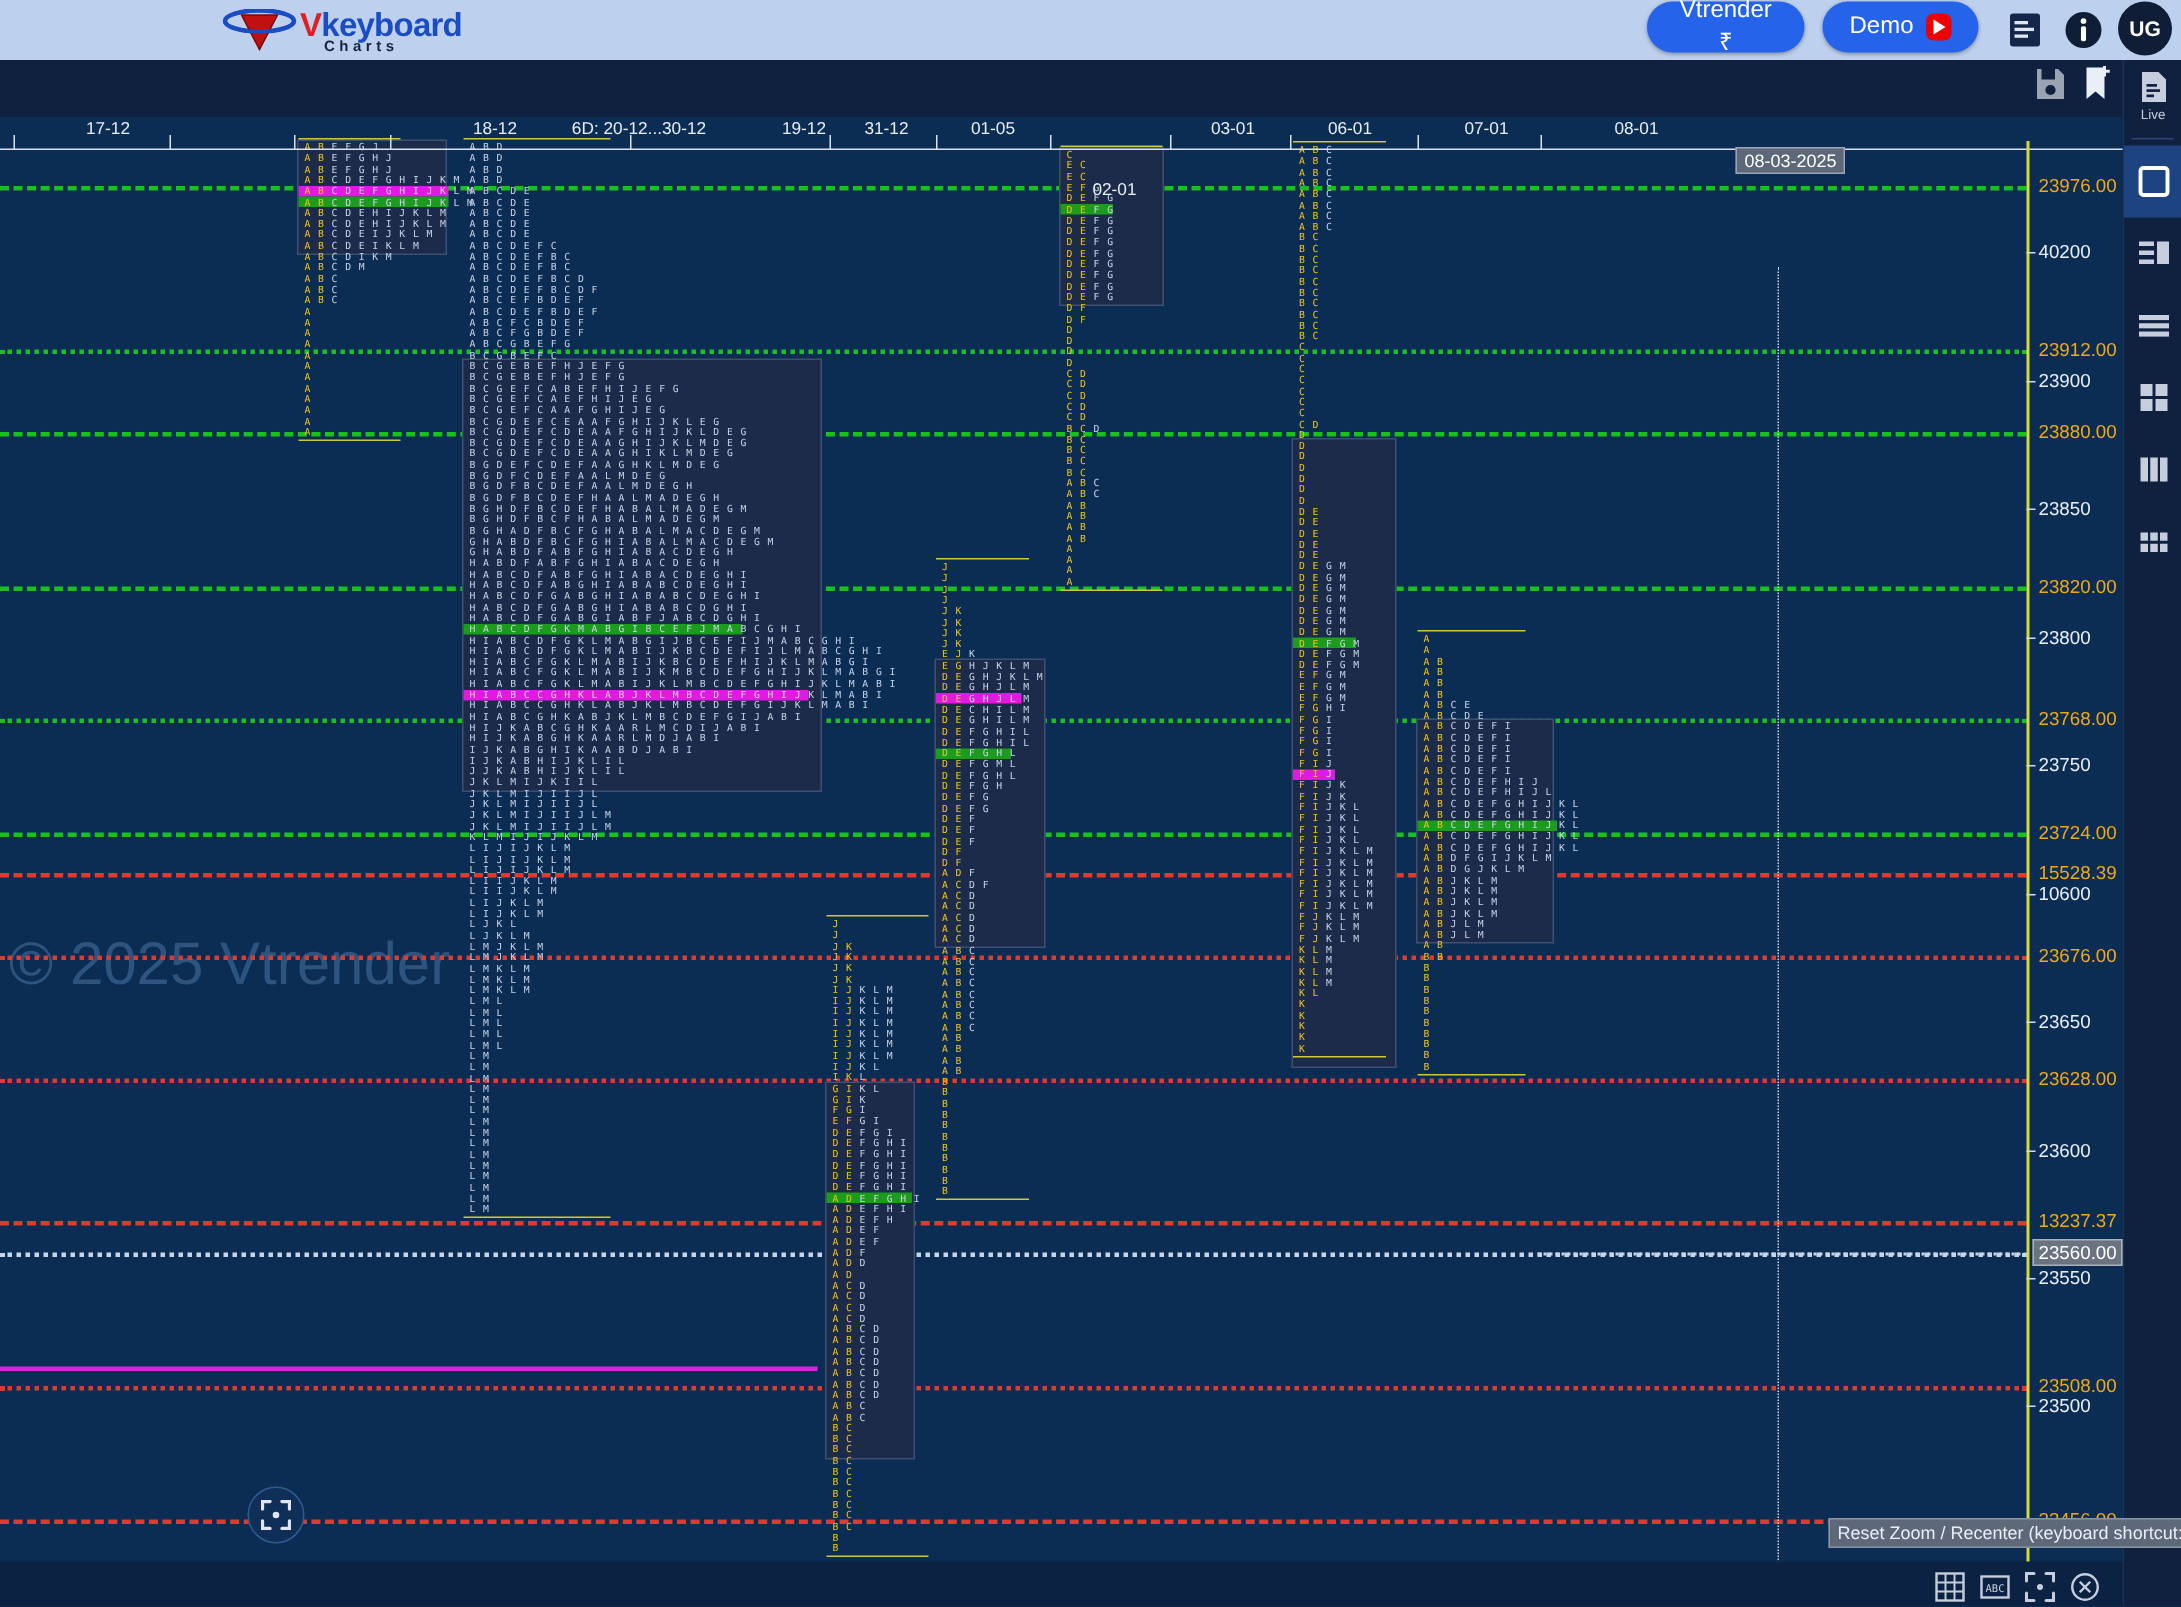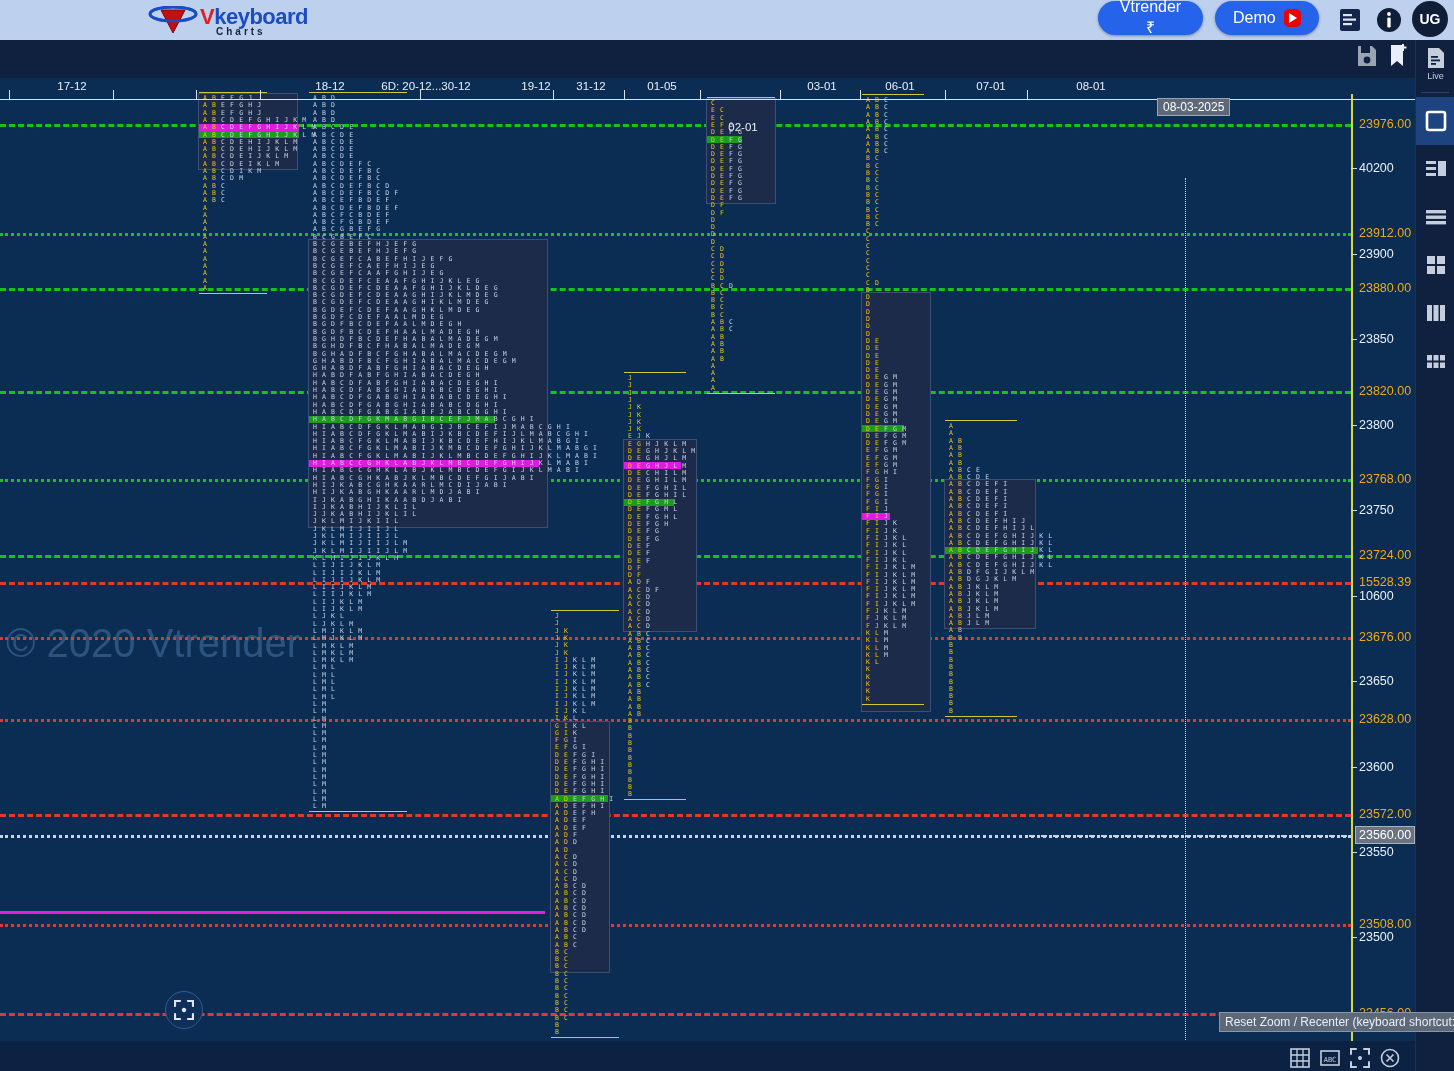--- a/index.html
+++ b/index.html
@@ -250,21 +250,21 @@
         <rect x="7.5" y="1" width="5" height="5.5" fill="#c6cedd"></rect>
         <rect x="14" y="1" width="5" height="5.5" fill="#c6cedd"></rect>
         <rect x="1" y="8.5" width="5" height="5.5" fill="#c6cedd"></rect>
         <rect x="7.5" y="8.5" width="5" height="5.5" fill="#c6cedd"></rect>
         <rect x="14" y="8.5" width="5" height="5.5" fill="#c6cedd"></rect>
       </svg>
     </div>
   </div>
 
   <div id="chart">
-    <div id="wm">© 2020 Vtrender</div>
+    <div id="wm">© 2025 Vtrender</div>
     <div id="hlines">
         <div class="hline" style="left: 0px; width: 1351px; top: 45.9273px; border-top: 3px dashed rgb(24, 194, 26);"></div>
         <div class="hline" style="left: 0px; width: 1351px; top: 155.309px; border-top: 3px dotted rgb(24, 194, 26);"></div>
         <div class="hline" style="left: 0px; width: 1351px; top: 210px; border-top: 3px dashed rgb(24, 194, 26);"></div>
         <div class="hline" style="left: 0px; width: 1351px; top: 312.545px; border-top: 3px dashed rgb(24, 194, 26);"></div>
         <div class="hline" style="left: 0px; width: 1351px; top: 401.418px; border-top: 3px dotted rgb(24, 194, 26);"></div>
         <div class="hline" style="left: 0px; width: 1351px; top: 476.618px; border-top: 3px dashed rgb(24, 194, 26);"></div>
         <div class="hline" style="left: 0px; width: 1351px; top: 503.964px; border-top: 3px dashed rgb(224, 58, 47);"></div>
         <div class="hline" style="left: 0px; width: 1351px; top: 558.655px; border-top: 3px dotted rgb(224, 58, 47);"></div>
         <div class="hline" style="left: 0px; width: 1351px; top: 640.691px; border-top: 3px dotted rgb(224, 58, 47);"></div>
@@ -746,21 +746,21 @@
   <div id="priceaxis">
       <div class="plabel major" style="top: 45.9273px;">23976.00</div>
       <div class="plabel major" style="top: 155.309px;">23912.00</div>
       <div class="plabel major" style="top: 210px;">23880.00</div>
       <div class="plabel major" style="top: 312.545px;">23820.00</div>
       <div class="plabel major" style="top: 401.418px;">23768.00</div>
       <div class="plabel major" style="top: 476.618px;">23724.00</div>
       <div class="plabel major" style="top: 503.964px;">15528.39</div>
       <div class="plabel major" style="top: 558.655px;">23676.00</div>
       <div class="plabel major" style="top: 640.691px;">23628.00</div>
-      <div class="plabel major" style="top: 736.4px;">23572.00</div>
+      <div class="plabel major" style="top: 736.4px;">13237.37</div>
       <div class="plabel major" style="top: 845.782px;">23508.00</div>
       <div class="plabel major" style="top: 934.655px;">23456.00</div>
       <div class="plabel minor" style="top: 90.3636px;">40200</div>
       <div class="ptick" style="top: 90.3636px;"></div>
       <div class="plabel minor" style="top: 175.818px;">23900</div>
       <div class="ptick" style="top: 175.818px;"></div>
       <div class="plabel minor" style="top: 261.273px;">23850</div>
       <div class="ptick" style="top: 261.273px;"></div>
       <div class="plabel minor" style="top: 346.727px;">23800</div>
       <div class="ptick" style="top: 346.727px;"></div>

